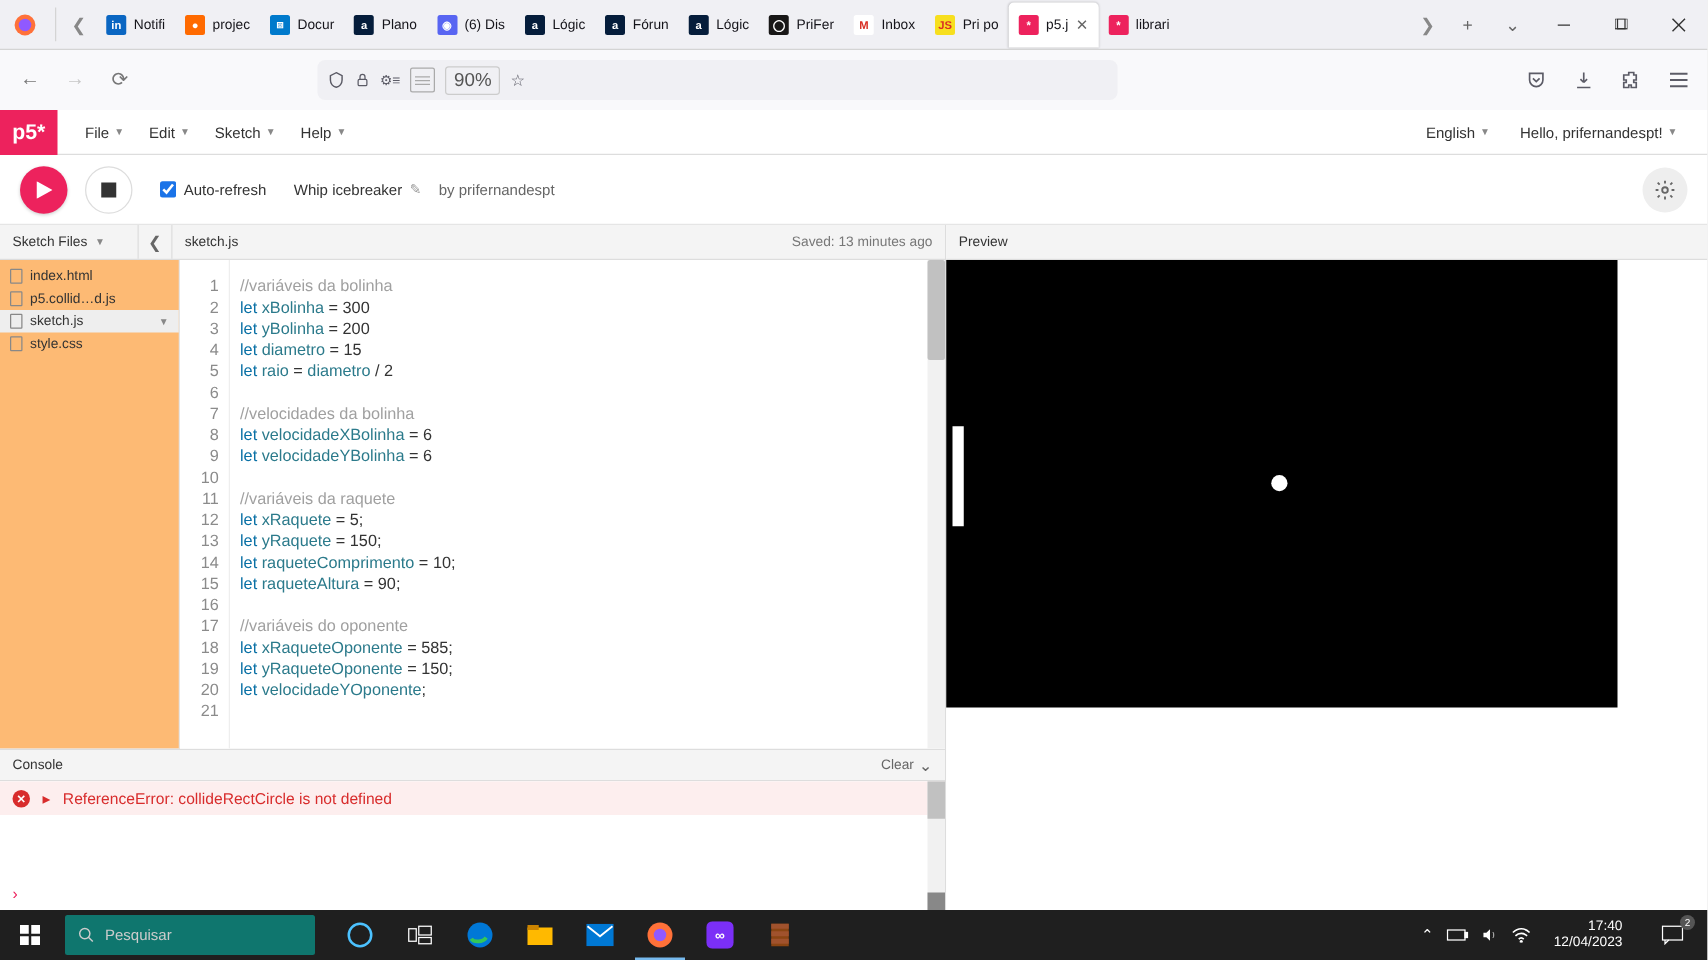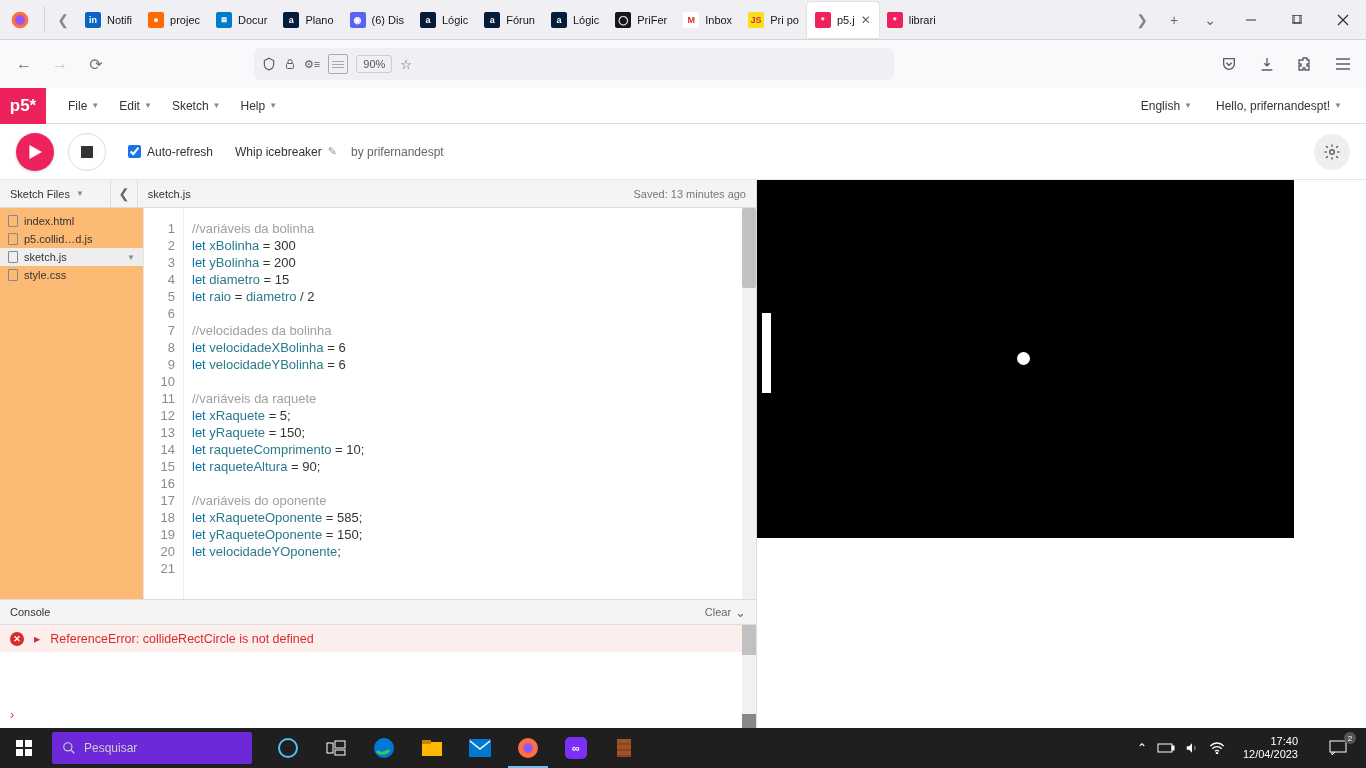--- a/index.html
+++ b/index.html
@@ -16,21 +16,21 @@
 .titlebar-right { display: flex; align-items: center; }
 .titlebar-btn { width: 36px; height: 36px; display: flex; align-items: center; justify-content: center; color: #666; cursor: pointer; font-size: 14px; }
 .win-btn { width: 46px; height: 40px; display: flex; align-items: center; justify-content: center; color: #333; cursor: pointer; }
 .addrbar { height: 48px; background: #f9f9fb; display: flex; align-items: center; padding: 0 6px; gap: 0; }
 .addrbar .nav-btn { width: 36px; height: 36px; display: flex; align-items: center; justify-content: center; color: #777; cursor: pointer; border-radius: 4px; font-size: 16px; }
 .addrbar .urlbox { flex: 0 1 640px; margin: 0 160px 0 140px; height: 32px; background: #f0f0f4; border-radius: 6px; display: flex; align-items: center; padding: 0 8px; gap: 8px; color: #555; font-size: 13px; }
 .urlbox .urltext { flex: 1; white-space: nowrap; overflow: hidden; }
 .urlbox .urltext .host { color: #0c0c0d; }
 .addrbar .right-icons { margin-left: auto; display: flex; align-items: center; gap: 4px; }
 .addrbar .right-icons .icon { width: 34px; height: 34px; display: flex; align-items: center; justify-content: center; color: #555; cursor: pointer; border-radius: 4px; font-size: 16px; }
-.zoom-badge { font-size: 11px; padding: 2px 6px; border: 1px solid #ccc; border-radius: 3px; color: #555; }
+.zoom-badge { font-size: 15px; padding: 2px 6px; border: 1px solid #ccc; border-radius: 3px; color: #555; }
 .reader-icon { width: 20px; height: 20px; border: 1px solid #aaa; border-radius: 2px; display: flex; flex-direction: column; justify-content: center; gap: 2px; padding: 3px; }
 .reader-icon span { height: 1px; background: #aaa; }
 .p5header { height: 36px; background: #fff; border-bottom: 1px solid #ddd; display: flex; align-items: center; font-size: 12px; color: #333; }
 .p5logo { width: 46px; height: 36px; background: #ed225d; color: #fff; display: flex; align-items: center; justify-content: center; font-weight: bold; font-size: 17px; }
 .p5menu { display: flex; gap: 4px; padding: 0 14px; }
 .p5menu-item { padding: 4px 8px; cursor: pointer; display: flex; align-items: center; gap: 4px; }
 .p5menu-item .arrow { font-size: 8px; color: #888; }
 .p5header-right { margin-left: auto; display: flex; gap: 8px; padding-right: 16px; align-items: center; }
 .toolbar { height: 56px; background: #fff; display: flex; align-items: center; padding: 0 16px; gap: 14px; border-bottom: 1px solid #e5e5e5; }
 .play-btn { width: 38px; height: 38px; border-radius: 50%; background: #ed225d; display: flex; align-items: center; justify-content: center; cursor: pointer; box-shadow: 0 1px 3px rgba(0,0,0,0.2); }
@@ -76,21 +76,21 @@
 .console-scroll { position: absolute; right: 0; top: 0; width: 14px; height: 100%; background: #f1f1f1; }
 .console-scroll .thumb { position: absolute; width: 100%; background: #c1c1c1; }
 .right-col { flex: 1; display: flex; flex-direction: column; background: #fff; }
 .preview-head { height: 28px; background: #f4f4f4; border-bottom: 1px solid #ddd; display: flex; align-items: center; padding: 0 10px; font-size: 11px; color: #333; }
 .preview-body { flex: 1; padding: 0; background: #fff; }
 .canvas { width: 537px; height: 358px; background: #000; position: relative; margin: 0; }
 .paddle { position: absolute; left: 5px; top: 133px; width: 9px; height: 80px; background: #fff; }
 .ball { position: absolute; left: 260px; top: 172px; width: 13px; height: 13px; background: #fff; border-radius: 50%; }
 .taskbar { height: 40px; background: #1f1f1f; display: flex; align-items: center; color: #fff; font-size: 12px; }
 .taskbar .start { width: 48px; height: 40px; display: flex; align-items: center; justify-content: center; cursor: pointer; }
-.taskbar .search { width: 200px; height: 32px; background: #6d28d9; border-radius: 2px; display: flex; align-items: center; padding: 0 10px; gap: 8px; color: #ccc; margin: 0 4px; }
+.taskbar .search { width: 200px; height: 32px; background: #0f766e; border-radius: 2px; display: flex; align-items: center; padding: 0 10px; gap: 8px; color: #ccc; margin: 0 4px; }
 .taskbar .apps { display: flex; align-items: center; margin-left: 8px; }
 .taskbar .app { width: 48px; height: 40px; display: flex; align-items: center; justify-content: center; cursor: pointer; position: relative; }
 .taskbar .app.active::after { content: ""; position: absolute; bottom: 0; left: 4px; right: 4px; height: 2px; background: #76b9ed; }
 .taskbar .tray { margin-left: auto; display: flex; align-items: center; gap: 10px; padding: 0 6px; }
 .taskbar .clock { text-align: right; font-size: 11px; line-height: 13px; padding: 0 8px; }
 .taskbar .notif { width: 44px; height: 40px; display: flex; align-items: center; justify-content: center; position: relative; }
 .taskbar .notif .badge { position: absolute; top: 4px; right: 4px; background: #555; color: #fff; font-size: 8px; width: 12px; height: 12px; border-radius: 50%; display: flex; align-items: center; justify-content: center; }
 svg { display: block; }
 .tray-icon { color: #fff; cursor: pointer; }
 </style>
@@ -375,20 +375,23 @@
         <span>ReferenceError: collideRectCircle is not defined</span>
       </div>
       <div class="console-prompt">›</div>
       <div class="console-scroll">
         <div class="thumb" style="top:0;height:30px"></div>
         <div class="thumb" style="bottom:0;height:14px;background:#888"></div>
       </div>
     </div>
   </div>
   <div class="right-col">
+    <div class="preview-head">
+        <span>Preview</span>
+      </div>
     <div class="preview-body">
       <div class="canvas">
         <div class="paddle"></div>
         <div class="ball"></div>
       </div>
     </div>
   </div>
 </div>
 
 <div class="taskbar">

